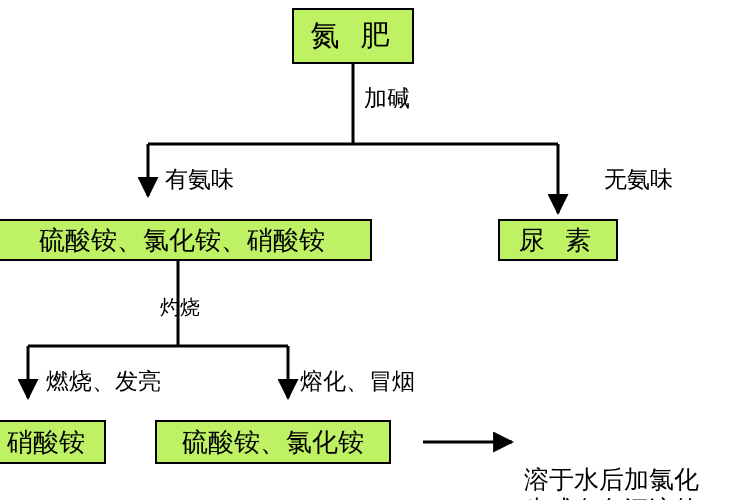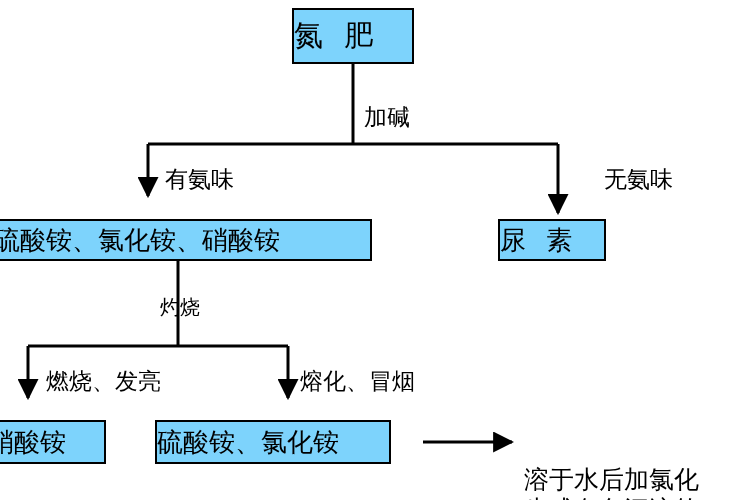--- a/index.html
+++ b/index.html
@@ -22,23 +22,24 @@
   svg.lines {
     position: absolute;
     left: 0;
     top: 0;
     width: 750px;
     height: 500px;
   }
   .node {
     position: absolute;
     border: 2px solid #000000;
-    background: #7dd3fc;
+    background: #bef264;
     display: flex;
     align-items: center;
+    justify-content: center;
     box-sizing: border-box;
     color: #000000;
     white-space: nowrap;
     font-family: "DejaVu Sans", "Liberation Sans", sans-serif;
   }
   .label {
     position: absolute;
     color: #000000;
     background: transparent;
     white-space: nowrap;
@@ -49,26 +50,26 @@
     color: #000000;
     white-space: pre;
     line-height: 1.18;
     font-family: "DejaVu Sans", "Liberation Sans", sans-serif;
     margin-top: 48px;
   }
 
   
   #node-fert      { left: 292px; top: 8px;   width: 122px; height: 56px;  font-size: 29px; letter-spacing: 6px; }
   #node-ammonium  { left: -8px;  top: 219px; width: 380px; height: 42px;  font-size: 26px; }
-  #node-urea      { left: 498px; top: 219px; width: 108px; height: 42px;  font-size: 26px; letter-spacing: 6px; }
+  #node-urea      { left: 498px; top: 219px; width: 120px; height: 42px;  font-size: 26px; letter-spacing: 6px; }
   #node-nitrate   { left: -14px; top: 420px; width: 120px; height: 44px;  font-size: 26px; }
   #node-sulf-chl  { left: 155px; top: 420px; width: 236px; height: 44px;  font-size: 26px; }
 
   
-  #lbl-add-alkali { left: 364px; top: 102px;  font-size: 23px; }
+  #lbl-add-alkali { left: 364px; top: 83px;  font-size: 23px; }
   #lbl-has-ammo   { left: 165px; top: 164px; font-size: 23px; }
   #lbl-no-ammo    { left: 604px; top: 164px; font-size: 23px; }
   #lbl-burn       { left: 160px; top: 294px; font-size: 20px; }
   #lbl-flame      { left: 46px;  top: 366px; font-size: 23px; }
   #lbl-melt       { left: 300px; top: 366px; font-size: 23px; }
   #txt-dissolve   { left: 524px; top: 417px; font-size: 25px; }
 </style>
 </head>
 <body>
 

